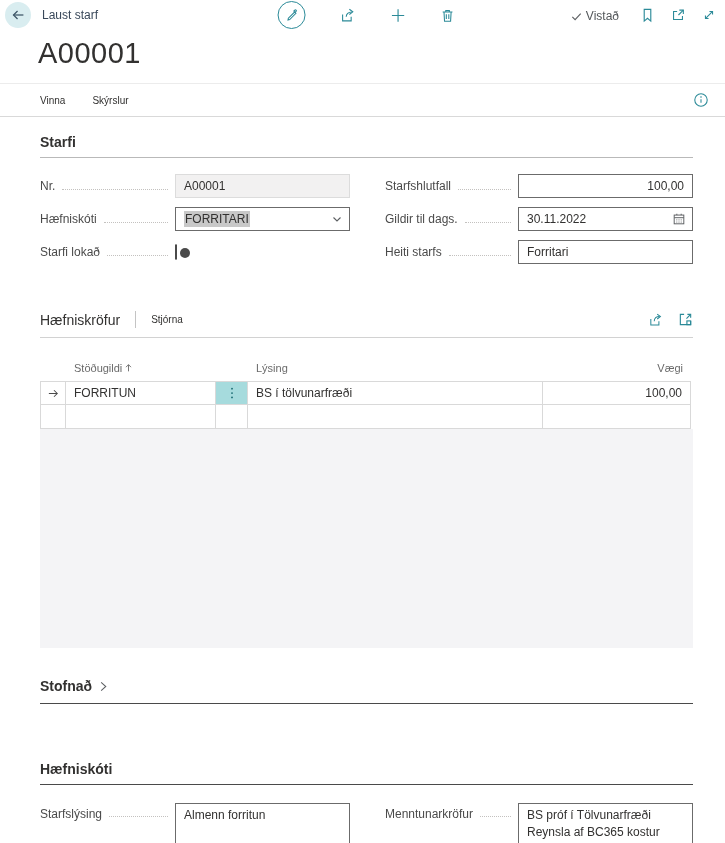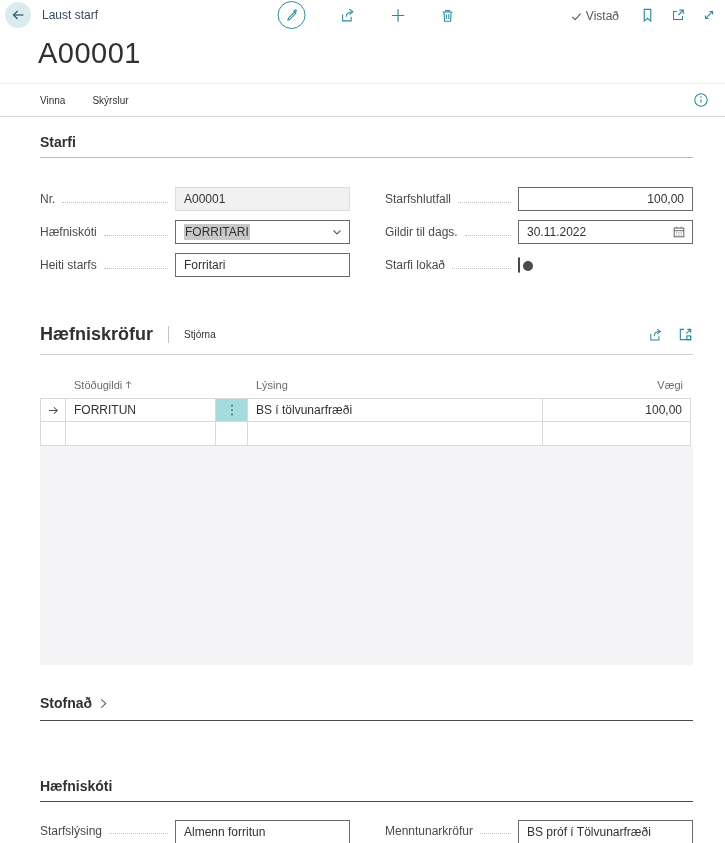--- a/index.html
+++ b/index.html
@@ -27,21 +27,21 @@
   
   .page-title { font-size:29px; font-weight:400; color:#323130; margin:9px 0 0 38px; letter-spacing:0.5px; }
   .menubar { margin-top:13px; border-top:1px solid #ececec; border-bottom:1px solid #d9d9d9; padding:8px 16px 8px 40px; display:flex; align-items:center; gap:27px; font-size:12px; color:#323130; }
   .menubar .spacer { flex:1; }
 
   
   .section { padding:0 32px 0 40px; }
   .section-heading { font-size:14px; font-weight:700; color:#323130; padding-bottom:7px; border-bottom:1px solid #b9b9b9; margin-top:17px; }
   .dark-rule { border-bottom:1px solid #4a4a4a; }
 
-  .fields { display:grid; grid-template-columns:310px 308px; column-gap:35px; row-gap:9px; margin-top:29px; }
+  .fields { display:grid; grid-template-columns:310px 308px; column-gap:35px; row-gap:9px; margin-top:16px; }
   .field { display:flex; align-items:center; height:24px; }
   .field.top { align-items:flex-start; height:auto; }
   .field.top .field-label { padding-top:4px; }
   .field-label { color:#4a4a4a; white-space:nowrap; }
   .leader { flex:1; border-bottom:1px dotted #c3c1bf; margin:0 7px; transform:translateY(3px); min-width:8px; }
   .control { width:175px; flex:0 0 175px; position:relative; }
   .textbox { width:100%; height:24px; border:1px solid #6b6b6b; padding:0 8px; font:inherit; color:#323130; background:#fff; }
   .textbox.disabled { background:#f2f1f1; border-color:#dcdcdc; }
   .textbox.num { text-align:right; }
   .combobox { width:100%; height:24px; border:1px solid #6b6b6b; display:flex; align-items:center; padding:0 6px 0 8px; background:#fff; cursor:pointer; }
@@ -50,21 +50,21 @@
   .dateicon { position:absolute; right:7px; top:5px; pointer-events:none; }
   .textarea { width:100%; height:56px; border:1px solid #6b6b6b; padding:3px 8px; font:inherit; font-size:12px; color:#323130; resize:none; background:#fff; line-height:1.45; }
 
   
   .toggle { width:37px; height:18px; border-radius:10px; position:relative; cursor:pointer; flex:0 0 auto; }
   .toggle.off { border:1px solid #4a4a4a; background:#fff; }
   .toggle.off .knob { position:absolute; left:4px; top:3px; width:10px; height:10px; border-radius:50%; background:#4a4a4a; }
 
   
   .part-header { display:flex; align-items:center; margin-top:47px; padding-bottom:9px; border-bottom:1px solid #d2d2d2; }
-  .part-title { font-size:18px; font-weight:700; color:#323130;text-align:right; }
+  .part-title { font-size:14px; font-weight:400; color:#323130;text-align:right; }
   .vdiv { width:1px; height:17px; background:#c4c4c4; margin:0 15px; }
   .part-menu-item { font-size:10px; color:#323130; cursor:pointer; }
   .part-icons { margin-left:auto; display:flex; align-items:center; gap:14px; }
 
   .grid { margin-top:24px; font-size:12px; }
   .grid-head { display:grid; grid-template-columns:26px 150px 32px 295px 148px; color:#6a6a6a; font-size:11px; padding-bottom:7px; }
   .gh { padding:0 8px; display:flex; align-items:center; gap:2px; }
   .gh.right { justify-content:flex-end; }
   .grid-row { display:grid; grid-template-columns:26px 150px 32px 295px 148px; height:24px; }
   .cell { border-right:1px solid #d9d9d9; border-bottom:1px solid #d9d9d9; padding:0 8px; display:flex; align-items:center; white-space:nowrap; overflow:hidden; background:#fff; }
@@ -226,30 +226,30 @@
               <rect x="2.5" y="3.5" width="11" height="10"></rect>
               <path d="M2.5 6.5h11"></path>
               <path d="M5.5 3.5V2M10.5 3.5V2"></path>
               <path d="M5 9h1M7.5 9h1M10 9h1M5 11.5h1M7.5 11.5h1M10 11.5h1"></path>
             </svg>
         </span>
       </span>
     </div>
 
     <div class="field">
-      <span class="field-label">Heiti starfs</span>
-      <span class="leader"></span>
-      <span class="control"><input class="textbox" value="Forritari" style=""></span>
-    </div>
-    <div class="field">
       <span class="field-label">Starfi lokað</span>
       <span class="leader"></span>
       <span class="control">
         <span class="toggle off"><span class="knob"></span></span>
       </span>
+    </div>
+    <div class="field">
+      <span class="field-label">Heiti starfs</span>
+      <span class="leader"></span>
+      <span class="control"><input class="textbox" value="Forritari" style=""></span>
     </div>
   </div>
 </div>
 
 <div class="section">
   <div class="part-header">
     <span class="part-title">Hæfniskröfur</span>
     <span class="vdiv"></span>
     <span class="part-menu-item">Stjórna</span>
     <span class="part-icons">

